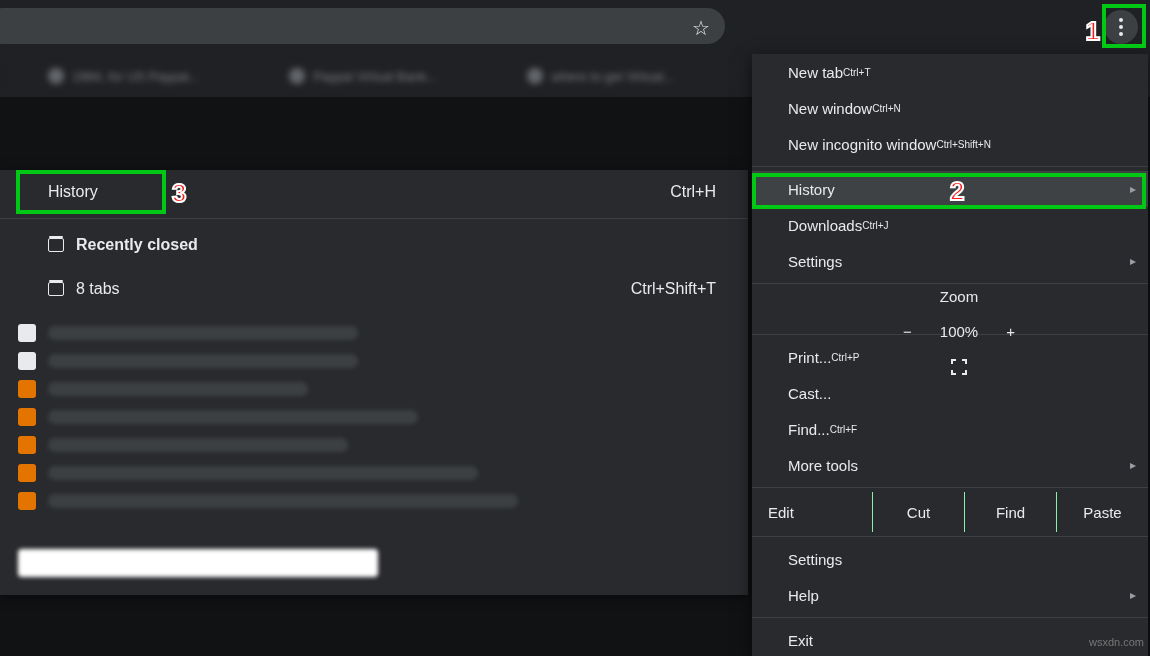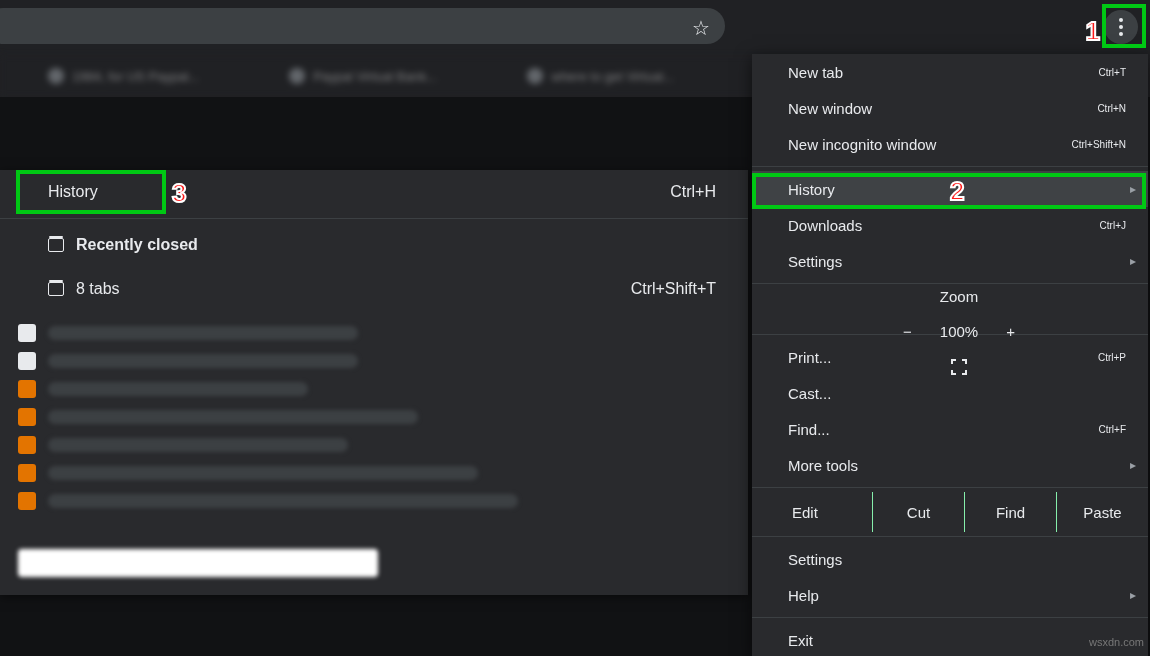--- a/index.html
+++ b/index.html
@@ -35,31 +35,31 @@
   .smudge { height:14px; border-radius:7px; background:#3c4043; filter:blur(2px); }
 
   .white-bar { margin:14px 18px 0 18px; height:28px; background:#fff; border-radius:4px; filter:blur(2px); width:360px; }
 
   
   .hl { position:absolute; border:4px solid #00c814; pointer-events:none; }
   .badge { position:absolute; font-family:Arial Black,Arial,sans-serif; font-weight:900; font-size:26px; color:#ff1a1a; -webkit-text-stroke:2px #fff; text-stroke:2px #fff; }
 
   
   .main-menu { position:absolute; top:54px; right:2px; width:396px; background:#292a2d; box-shadow:0 4px 16px rgba(0,0,0,.6); font-size:15px; color:#e8eaed; }
-  .m-row { display:flex; align-items:center; justify-content:space-between; height:36px; padding:0 22px 0 36px; cursor:pointer; position:relative; }
+  .m-row { display:flex; align-items:center; height:36px; padding:0 22px 0 36px; cursor:pointer; position:relative; }
   .m-row.selected { background:#3f4245; }
   .m-row .sc { color:#e8eaed; font-size:10px; }
   .sep { height:1px; background:#3c4043; margin:4px 0; }
   .arrow::after { content:"▸"; position:absolute; right:12px; font-size:12px; color:#9aa0a6; }
   .zoom-row { display:flex; align-items:center; height:42px; padding:0 18px 0 36px; gap:18px;flex-direction:column; }
   .zoom-ctl { flex:1; display:flex; align-items:center; justify-content:center; gap:28px; }
   .zoom-ctl span { cursor:pointer; }
   .fs-btn { cursor:pointer; }
   .edit-row { display:flex; align-items:center; height:40px; }
-  .edit-row .lbl { width:120px; padding-left:40px; }
+  .edit-row .lbl { width:120px; padding-left:16px; }
   .edit-row .cell { flex:1; text-align:center; border-left:1px solid #86efac; height:100%; display:flex; align-items:center; justify-content:center; cursor:pointer; }
 
   .watermark { position:absolute; right:6px; bottom:8px; font-size:11px; color:#777; }
 </style>
 </head>
 <body>
 
 <div class="chrome-top">
   <div class="omnibox-end"></div>
   <span class="star-icon">☆</span>

